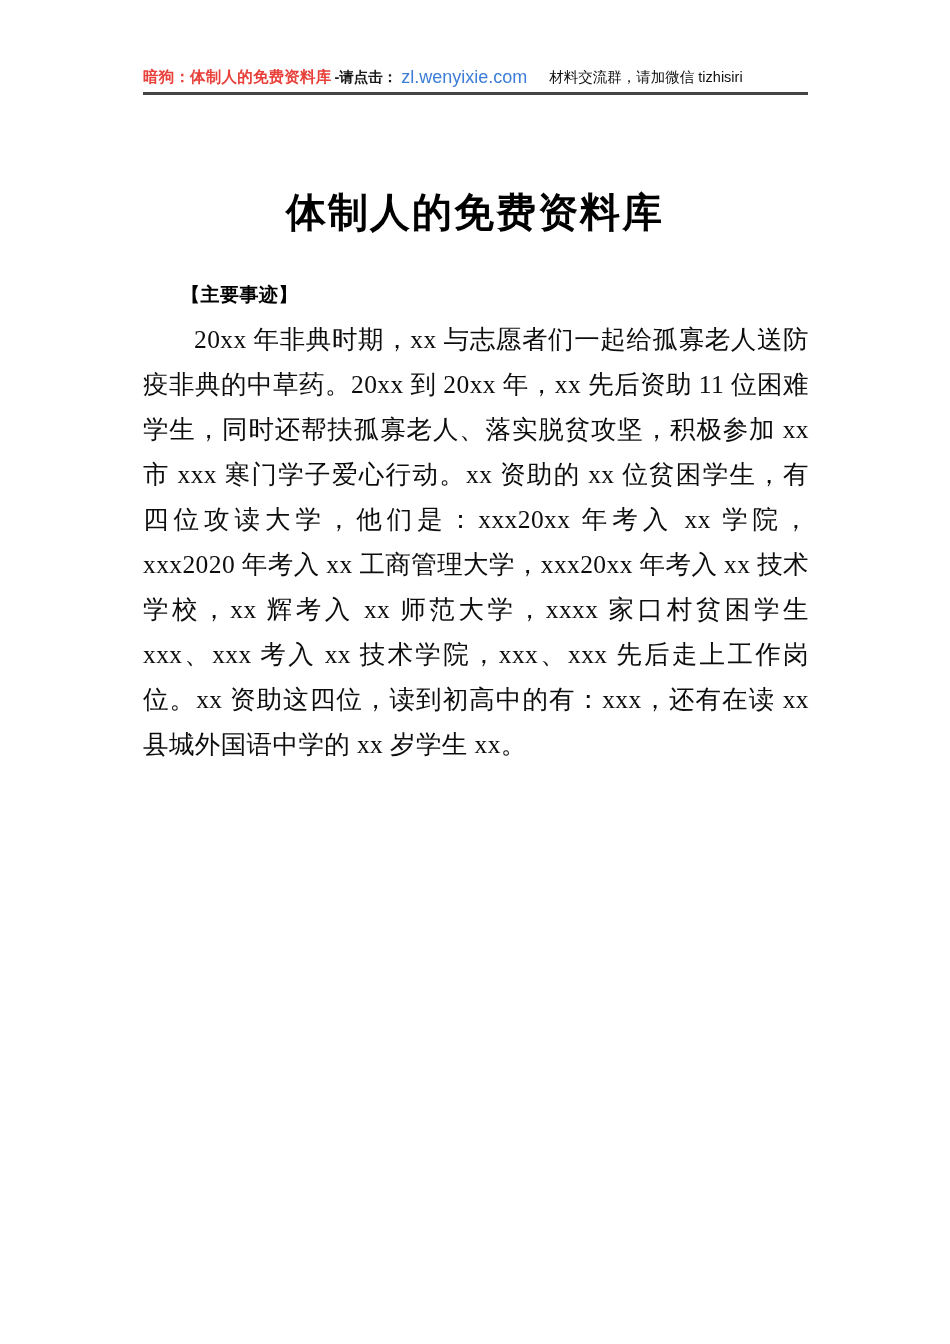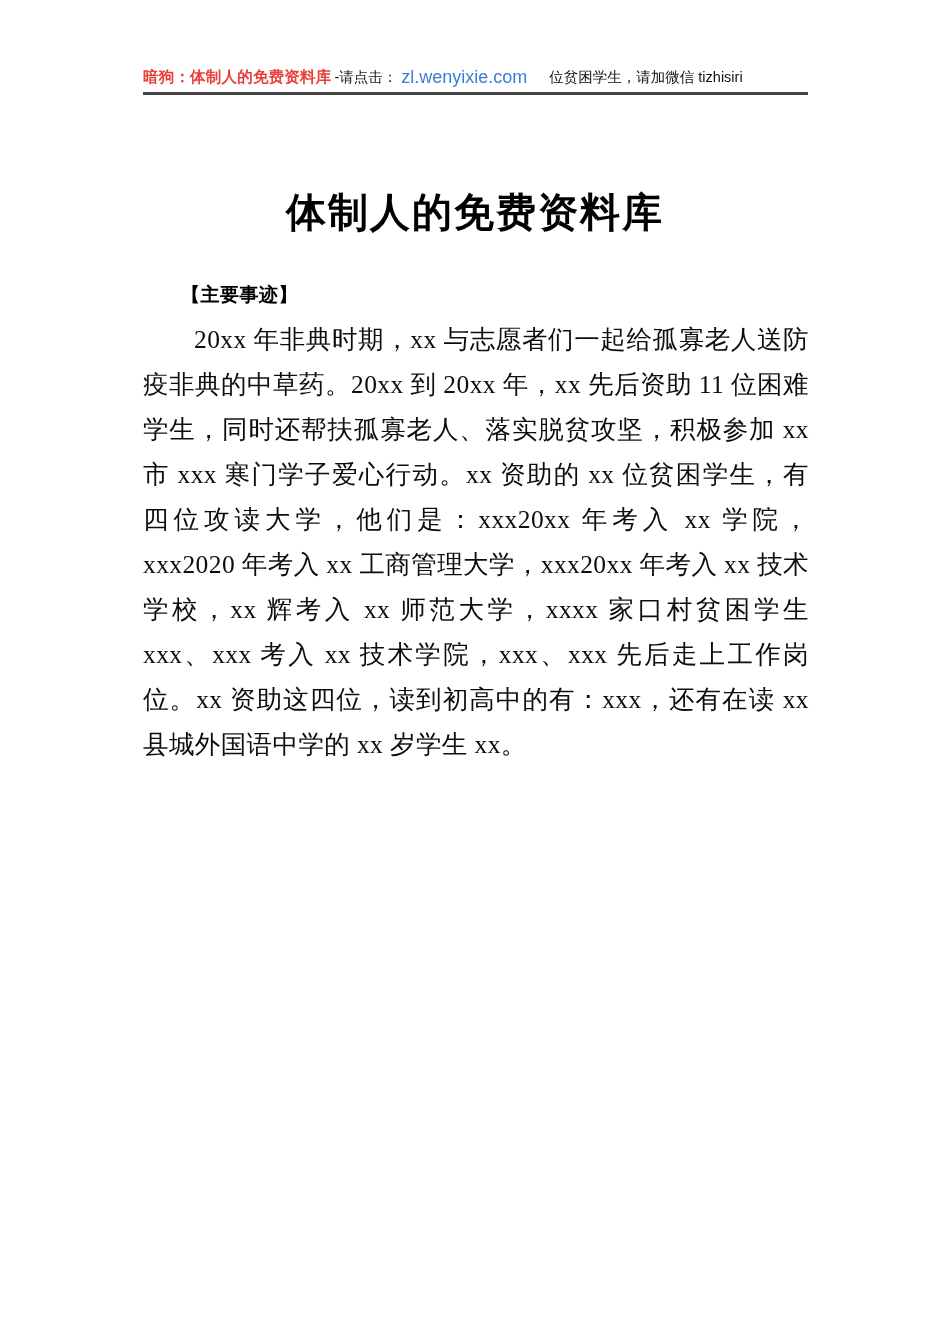--- a/index.html
+++ b/index.html
@@ -39,21 +39,21 @@
     font-size: 15.5px;
     line-height: 1;
   }
   .hdr-brand {
     color: #e8403a;
     font-weight: 700;
     letter-spacing: 0.2px;
   }
   .hdr-click {
     color: #1a1a1a;
-    font-weight: 400;
+    font-weight: 700;
     margin-left: 3px;
     font-size: 14.5px;
   }
   .hdr-link {
     color: #3b7dd8;
     font-weight: 400;
     margin-left: 4px;
     font-size: 18px;
     text-decoration: none;
   }
@@ -120,21 +120,21 @@
 </style>
 </head>
 <body>
 
 <div class="page">
 
   <div class="page-header">
     <span class="hdr-brand">暗狗：体制人的免费资料库</span>
     <span class="hdr-click">-请点击：</span>
     <a class="hdr-link" href="#">zl.wenyixie.com</a>
-    <span class="hdr-note">位贫困学生，请加微信 tizhisiri</span>
+    <span class="hdr-note">材料交流群，请加微信 tizhisiri</span>
   </div>
 
   <div class="header-rule"></div>
 
   <h1 class="doc-title">体制人的免费资料库</h1>
 
   <div class="doc-body">
     <p class="section-head">【主要事迹】</p>
     <p class="para">20xx 年非典时期，xx 与志愿者们一起给孤寡老人送防疫非典的中草药。20xx 到 20xx 年，xx 先后资助 11 位困难学生，同时还帮扶孤寡老人、落实脱贫攻坚，积极参加 xx 市 xxx 寒门学子爱心行动。xx 资助的 xx 位贫困学生，有四位攻读大学，他们是：xxx20xx 年考入 xx 学院，xxx2020 年考入 xx 工商管理大学，xxx20xx 年考入 xx 技术学校，xx 辉考入 xx 师范大学，xxxx 家口村贫困学生 xxx、xxx 考入 xx 技术学院，xxx、xxx 先后走上工作岗位。xx 资助这四位，读到初高中的有：xxx，还有在读 xx 县城外国语中学的 xx 岁学生 xx。</p>
   </div>

